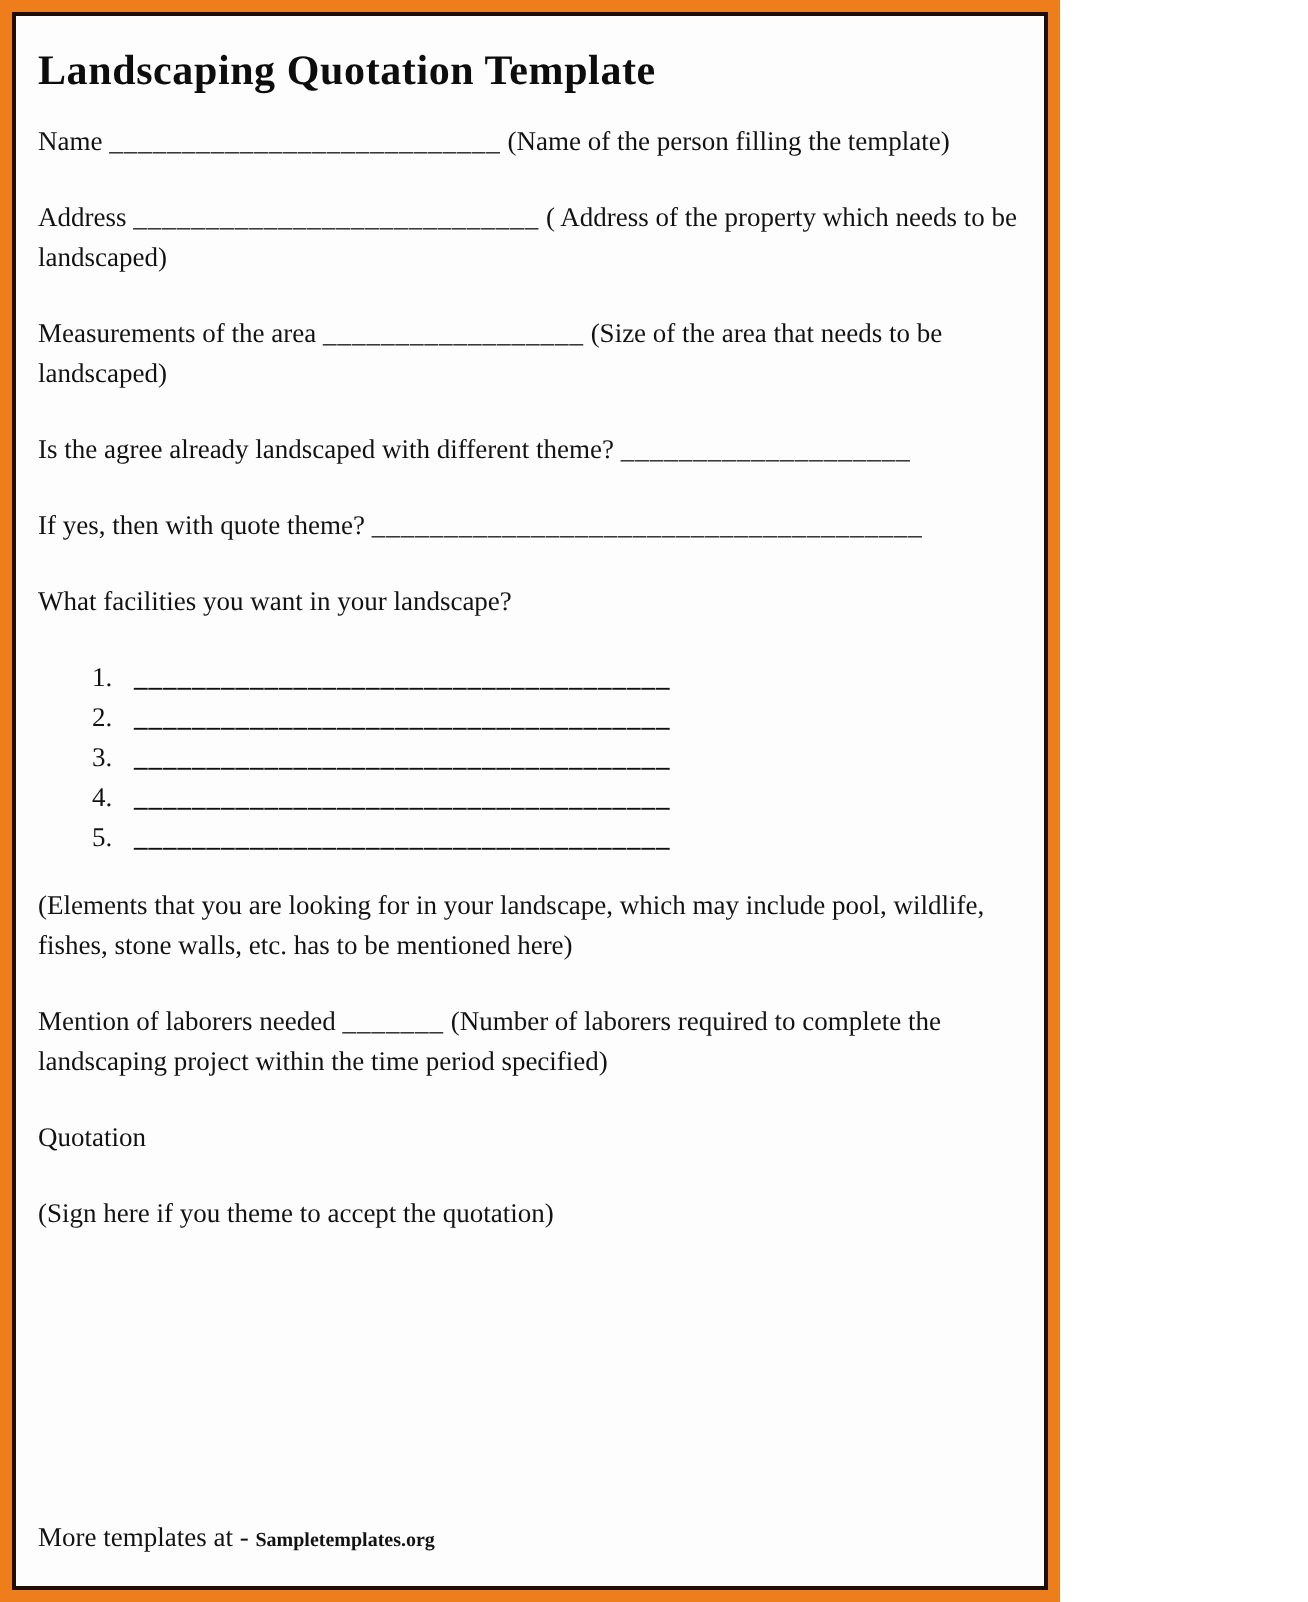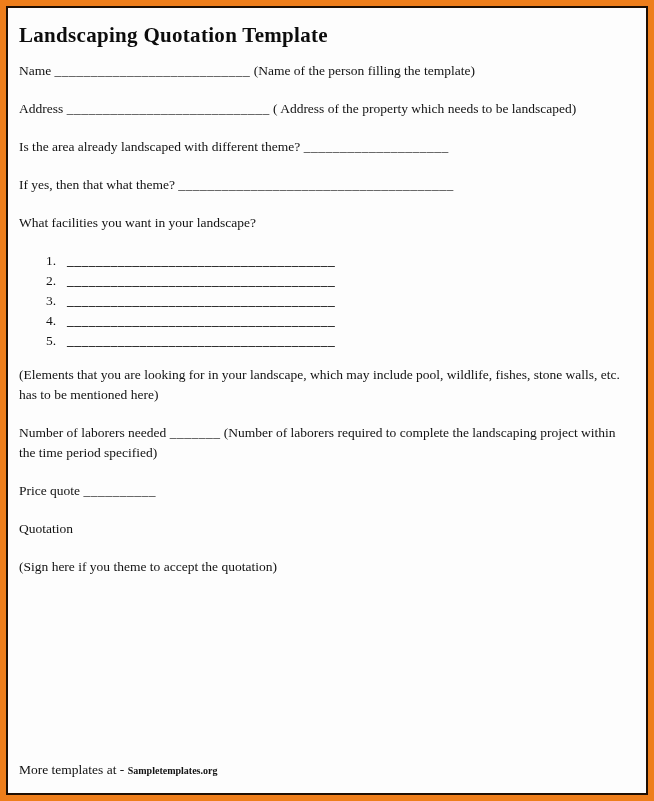--- a/index.html
+++ b/index.html
@@ -1,20 +1,20 @@
 <!DOCTYPE html>
 <html><head>
 <meta charset="utf-8">
 <style>
   * { margin: 0; padding: 0; box-sizing: border-box; }
   html, body { width: 654px; }
   body { font-family: "Liberation Serif", serif; }
 
   .page {
-    width: 654px;
+    width: 530px;
     height: 801px;
     background: #ee7e1b;
     padding: 6px;
   }
   .sheet {
     width: 100%;
     height: 100%;
     background: #fdfdfd;
     border: 2px solid #1e0e03;
     padding: 14px 12px 12px 11px;
@@ -61,28 +61,33 @@
       <span class="blank">___________________________</span>
       <span>(Name of the person filling the template)</span>
     </p>
 
     <p class="row">
       <span>Address</span>
       <span class="blank">____________________________</span>
       <span>( Address of the property which needs to be landscaped)</span>
     </p>
 
+    <p class="row">
+      <span>Measurements of the area</span>
+      <span class="blank">__________________</span>
+      <span>(Size of the area that needs to be landscaped)</span>
+    </p>
 
     <p class="row">
-      <span>Is the area already landscaped with different theme?</span>
+      <span>Is the agree already landscaped with different theme?</span>
       <span class="blank">____________________</span>
     </p>
 
     <p class="row">
-      <span>If yes, then that what theme?</span>
+      <span>If yes, then with quote theme?</span>
       <span class="blank">______________________________________</span>
     </p>
 
 
     <p class="row">What facilities you want in your landscape?</p>
 
     <div class="list">
       <div class="list-row">
         <span class="list-num">1.</span>
         <span class="list-blank">_____________________________________</span>
@@ -102,29 +107,25 @@
       <div class="list-row">
         <span class="list-num">5.</span>
         <span class="list-blank">_____________________________________</span>
       </div>
     </div>
 
     <p class="row">(Elements that you are looking for in your landscape, which may include pool, wildlife, fishes, stone walls, etc. has to be mentioned here)</p>
 
 
     <p class="row">
-      <span>Number of laborers needed</span>
+      <span>Mention of laborers needed</span>
       <span class="blank">_______</span>
       <span>(Number of laborers required to complete the landscaping project within the time period specified)</span>
     </p>
 
-    <p class="row">
-      <span>Price quote</span>
-      <span class="blank">__________</span>
-    </p>
 
     <p class="row">Quotation</p>
 
     <p class="row">(Sign here if you theme to accept the quotation)</p>
 
     <p class="footer">
       <span>More templates at - </span>
       <span class="brand">Sampletemplates.org</span>
     </p>
 

